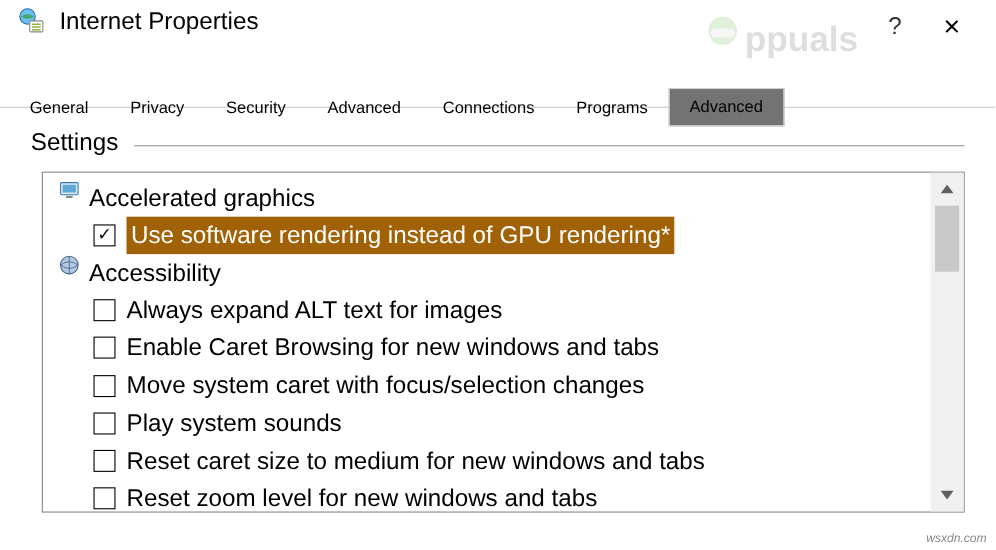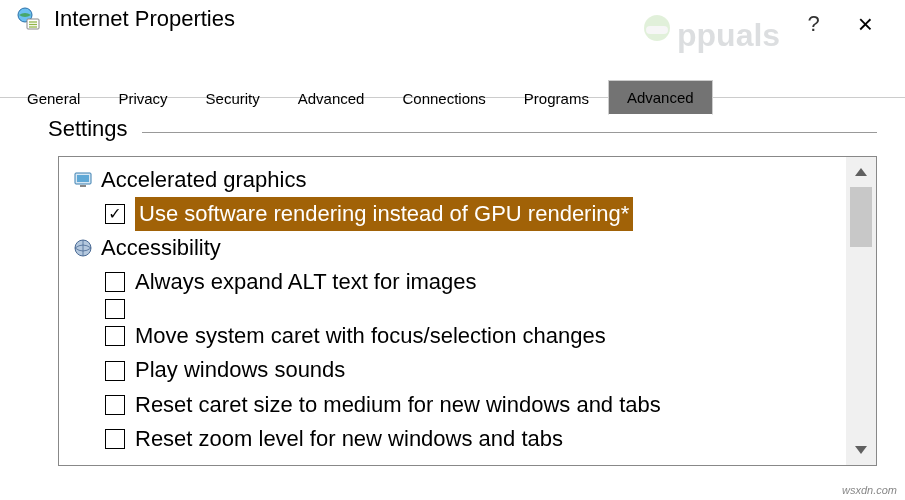--- a/index.html
+++ b/index.html
@@ -78,21 +78,20 @@
       border-bottom: none;
     }
     .tab.active {
       border: 1px solid #ccc;
       border-bottom: 1px solid #fff;
       background: #737373;
     }
     
     .content {
       padding: 18px 28px 0 28px;
-      margin-left: 20px;
     }
     .group-header {
       display: flex;
       align-items: center;
       font-size: 22px;
       color: #000;
       margin-bottom: 14px;
     }
     .group-header .line {
       flex: 1;
@@ -142,21 +141,21 @@
       position: absolute;
       left: 4px;
       right: 4px;
       top: 0;
       height: 60px;
       background: #c8c8c8;
     }
     
     .cat {
       display: flex;
-      align-items: center;
+      align-items: flex-start;
       gap: 8px;
       padding-left: 6px;
     }
     .cat-icon {
       width: 20px;
       height: 20px;
       display: inline-flex;
       align-items: center;
       justify-content: center;
     }
@@ -268,28 +267,29 @@
           </svg>
         </span>
         <span>Accessibility</span>
       </div>
       <div class="opt">
         <span class="chk"></span>
         <span class="opt-label">Always expand ALT text for images</span>
       </div>
       <div class="opt">
         <span class="chk"></span>
+        <span class="opt-label">Enable Caret Browsing for new windows and tabs</span>
       </div>
       <div class="opt">
         <span class="chk"></span>
         <span class="opt-label">Move system caret with focus/selection changes</span>
       </div>
       <div class="opt">
         <span class="chk"></span>
-        <span class="opt-label">Play windows sounds</span>
+        <span class="opt-label">Play system sounds</span>
       </div>
       <div class="opt">
         <span class="chk"></span>
         <span class="opt-label">Reset caret size to medium for new windows and tabs</span>
       </div>
       <div class="opt">
         <span class="chk"></span>
         <span class="opt-label">Reset zoom level for new windows and tabs</span>
       </div>
 

